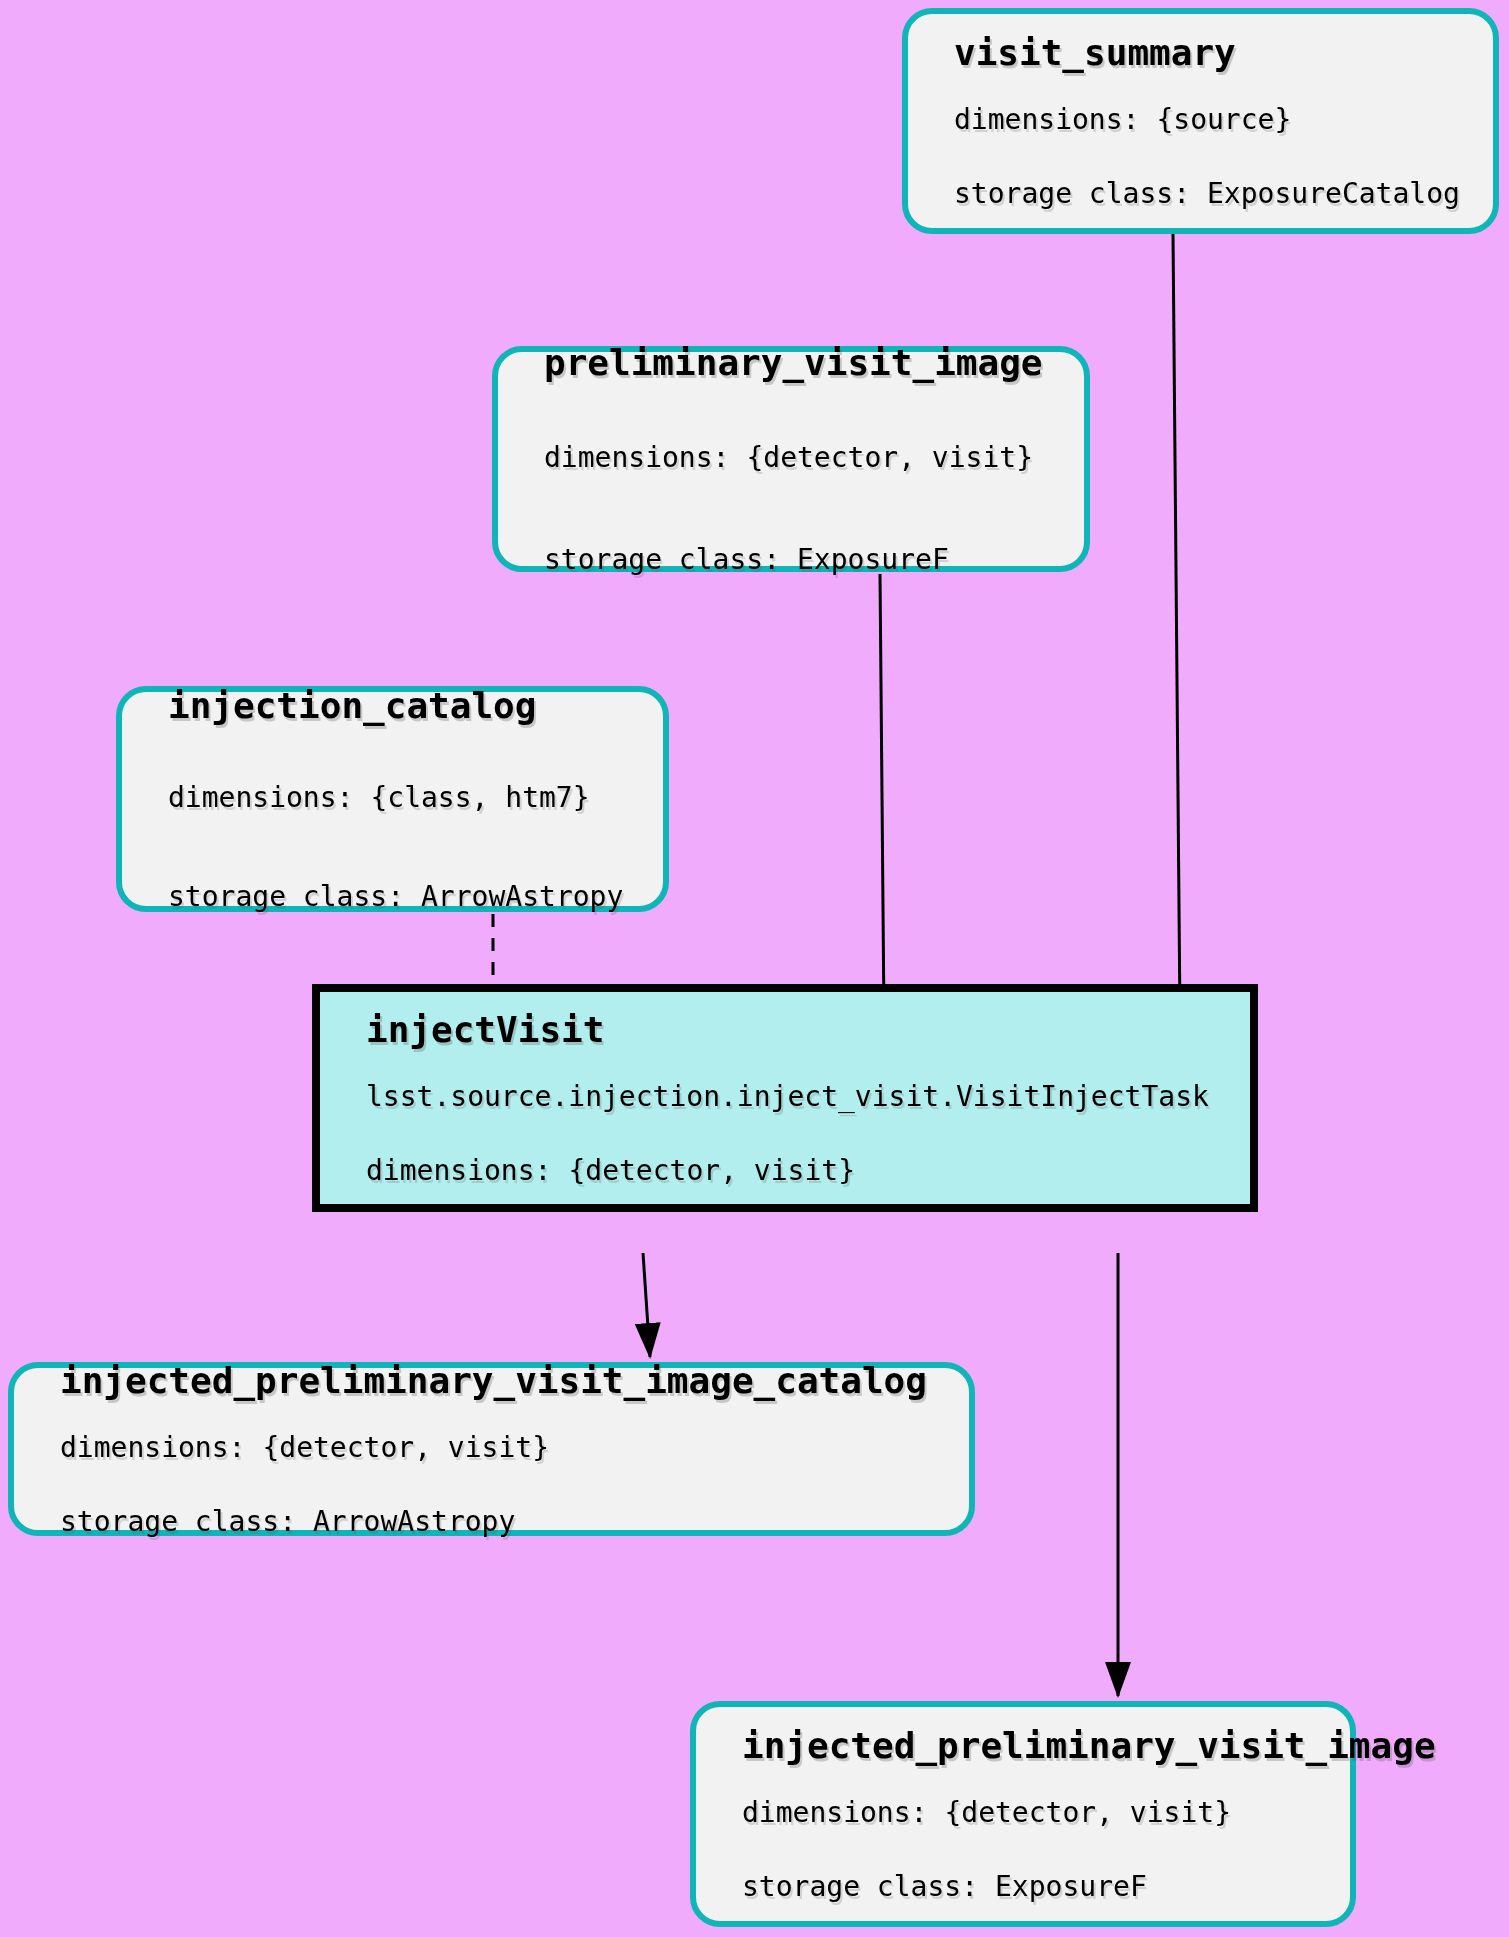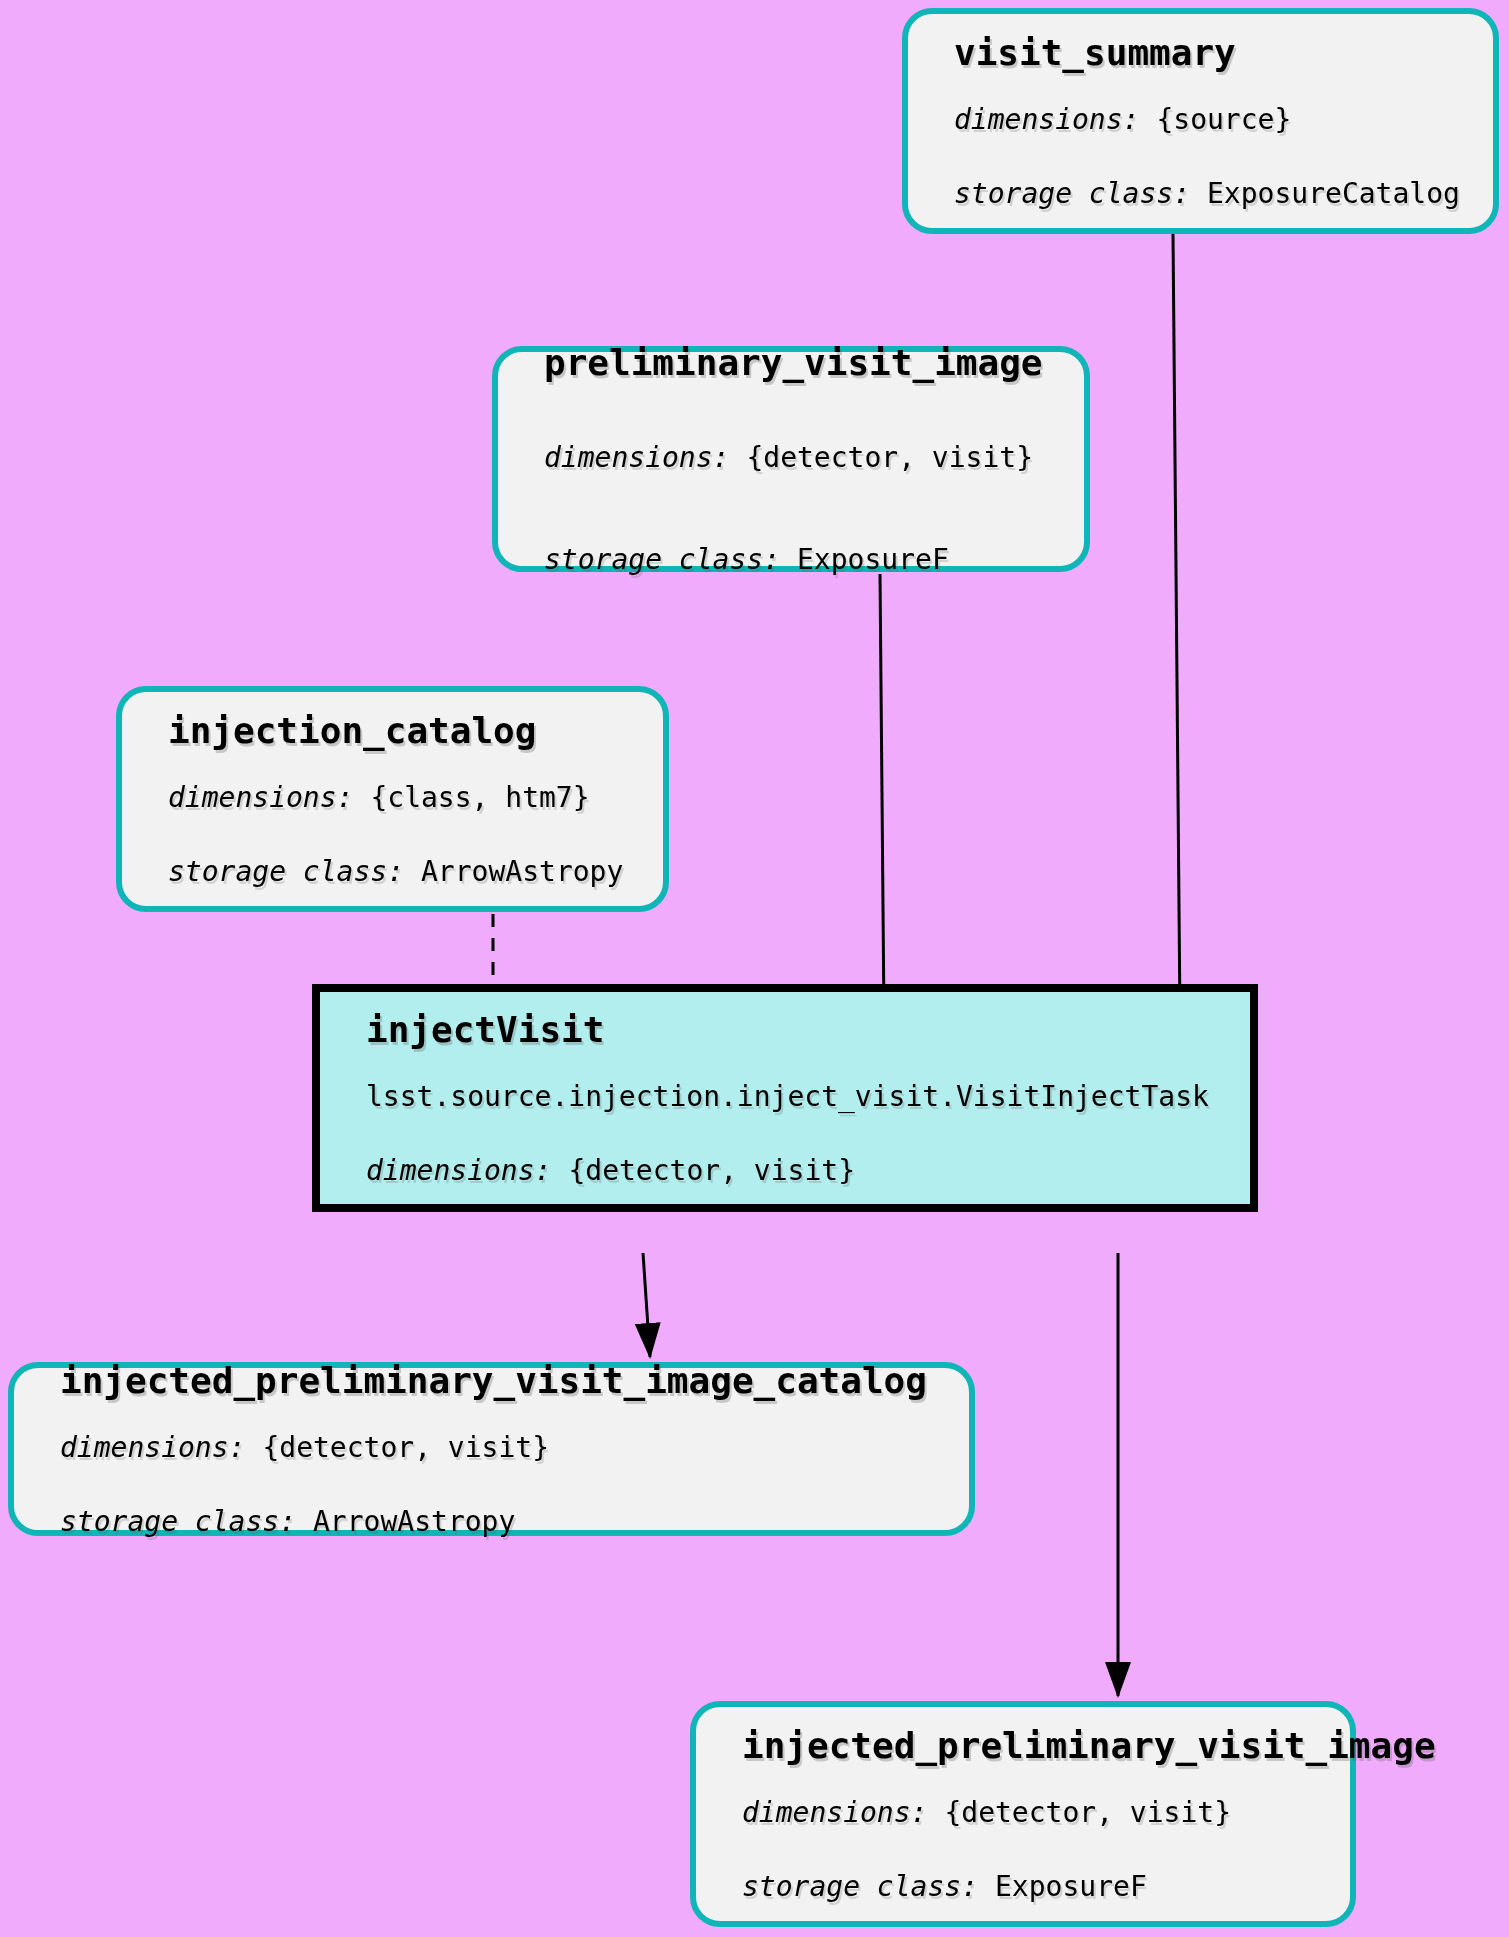--- a/index.html
+++ b/index.html
@@ -65,21 +65,20 @@
   .node-row {
     font-size: 28px;
     line-height: 36px;
     white-space: nowrap;
     text-shadow: 2px 3px 0 rgba(90, 90, 90, 0.22);
   }
   .node-row + .node-row {
     margin-top: 38px;
   }
   .lbl {
-    font-style: italic;
     margin-right: 17px;
   }
 </style>
 </head>
 <body>
 
 <div id="canvas">
 
   <svg id="edge-layer" viewBox="0 0 1509 1937" xmlns="http://www.w3.org/2000/svg">
     <defs>
@@ -107,21 +106,21 @@
   <div class="node dataset" style="left:492px; top:346px; width:598px; height:226px;gap:28px;">
     <div class="node-title">preliminary_visit_image</div>
     <div class="node-row">
       <span class="lbl">dimensions:</span><span>{detector, visit}</span>
     </div>
     <div class="node-row">
       <span class="lbl">storage class:</span><span>ExposureF</span>
     </div>
   </div>
 
-  <div class="node dataset" style="left:116px; top:686px; width:553px; height:226px;">
+  <div class="node dataset" style="left:116px; top:686px; width:553px; height:226px;gap:25px;">
     <div class="node-title">injection_catalog</div>
     <div class="node-row">
       <span class="lbl">dimensions:</span><span>{class, htm7}</span>
     </div>
     <div class="node-row">
       <span class="lbl">storage class:</span><span>ArrowAstropy</span>
     </div>
   </div>
 
   <div class="node task" style="left:312px; top:984px; width:946px; height:228px;">

